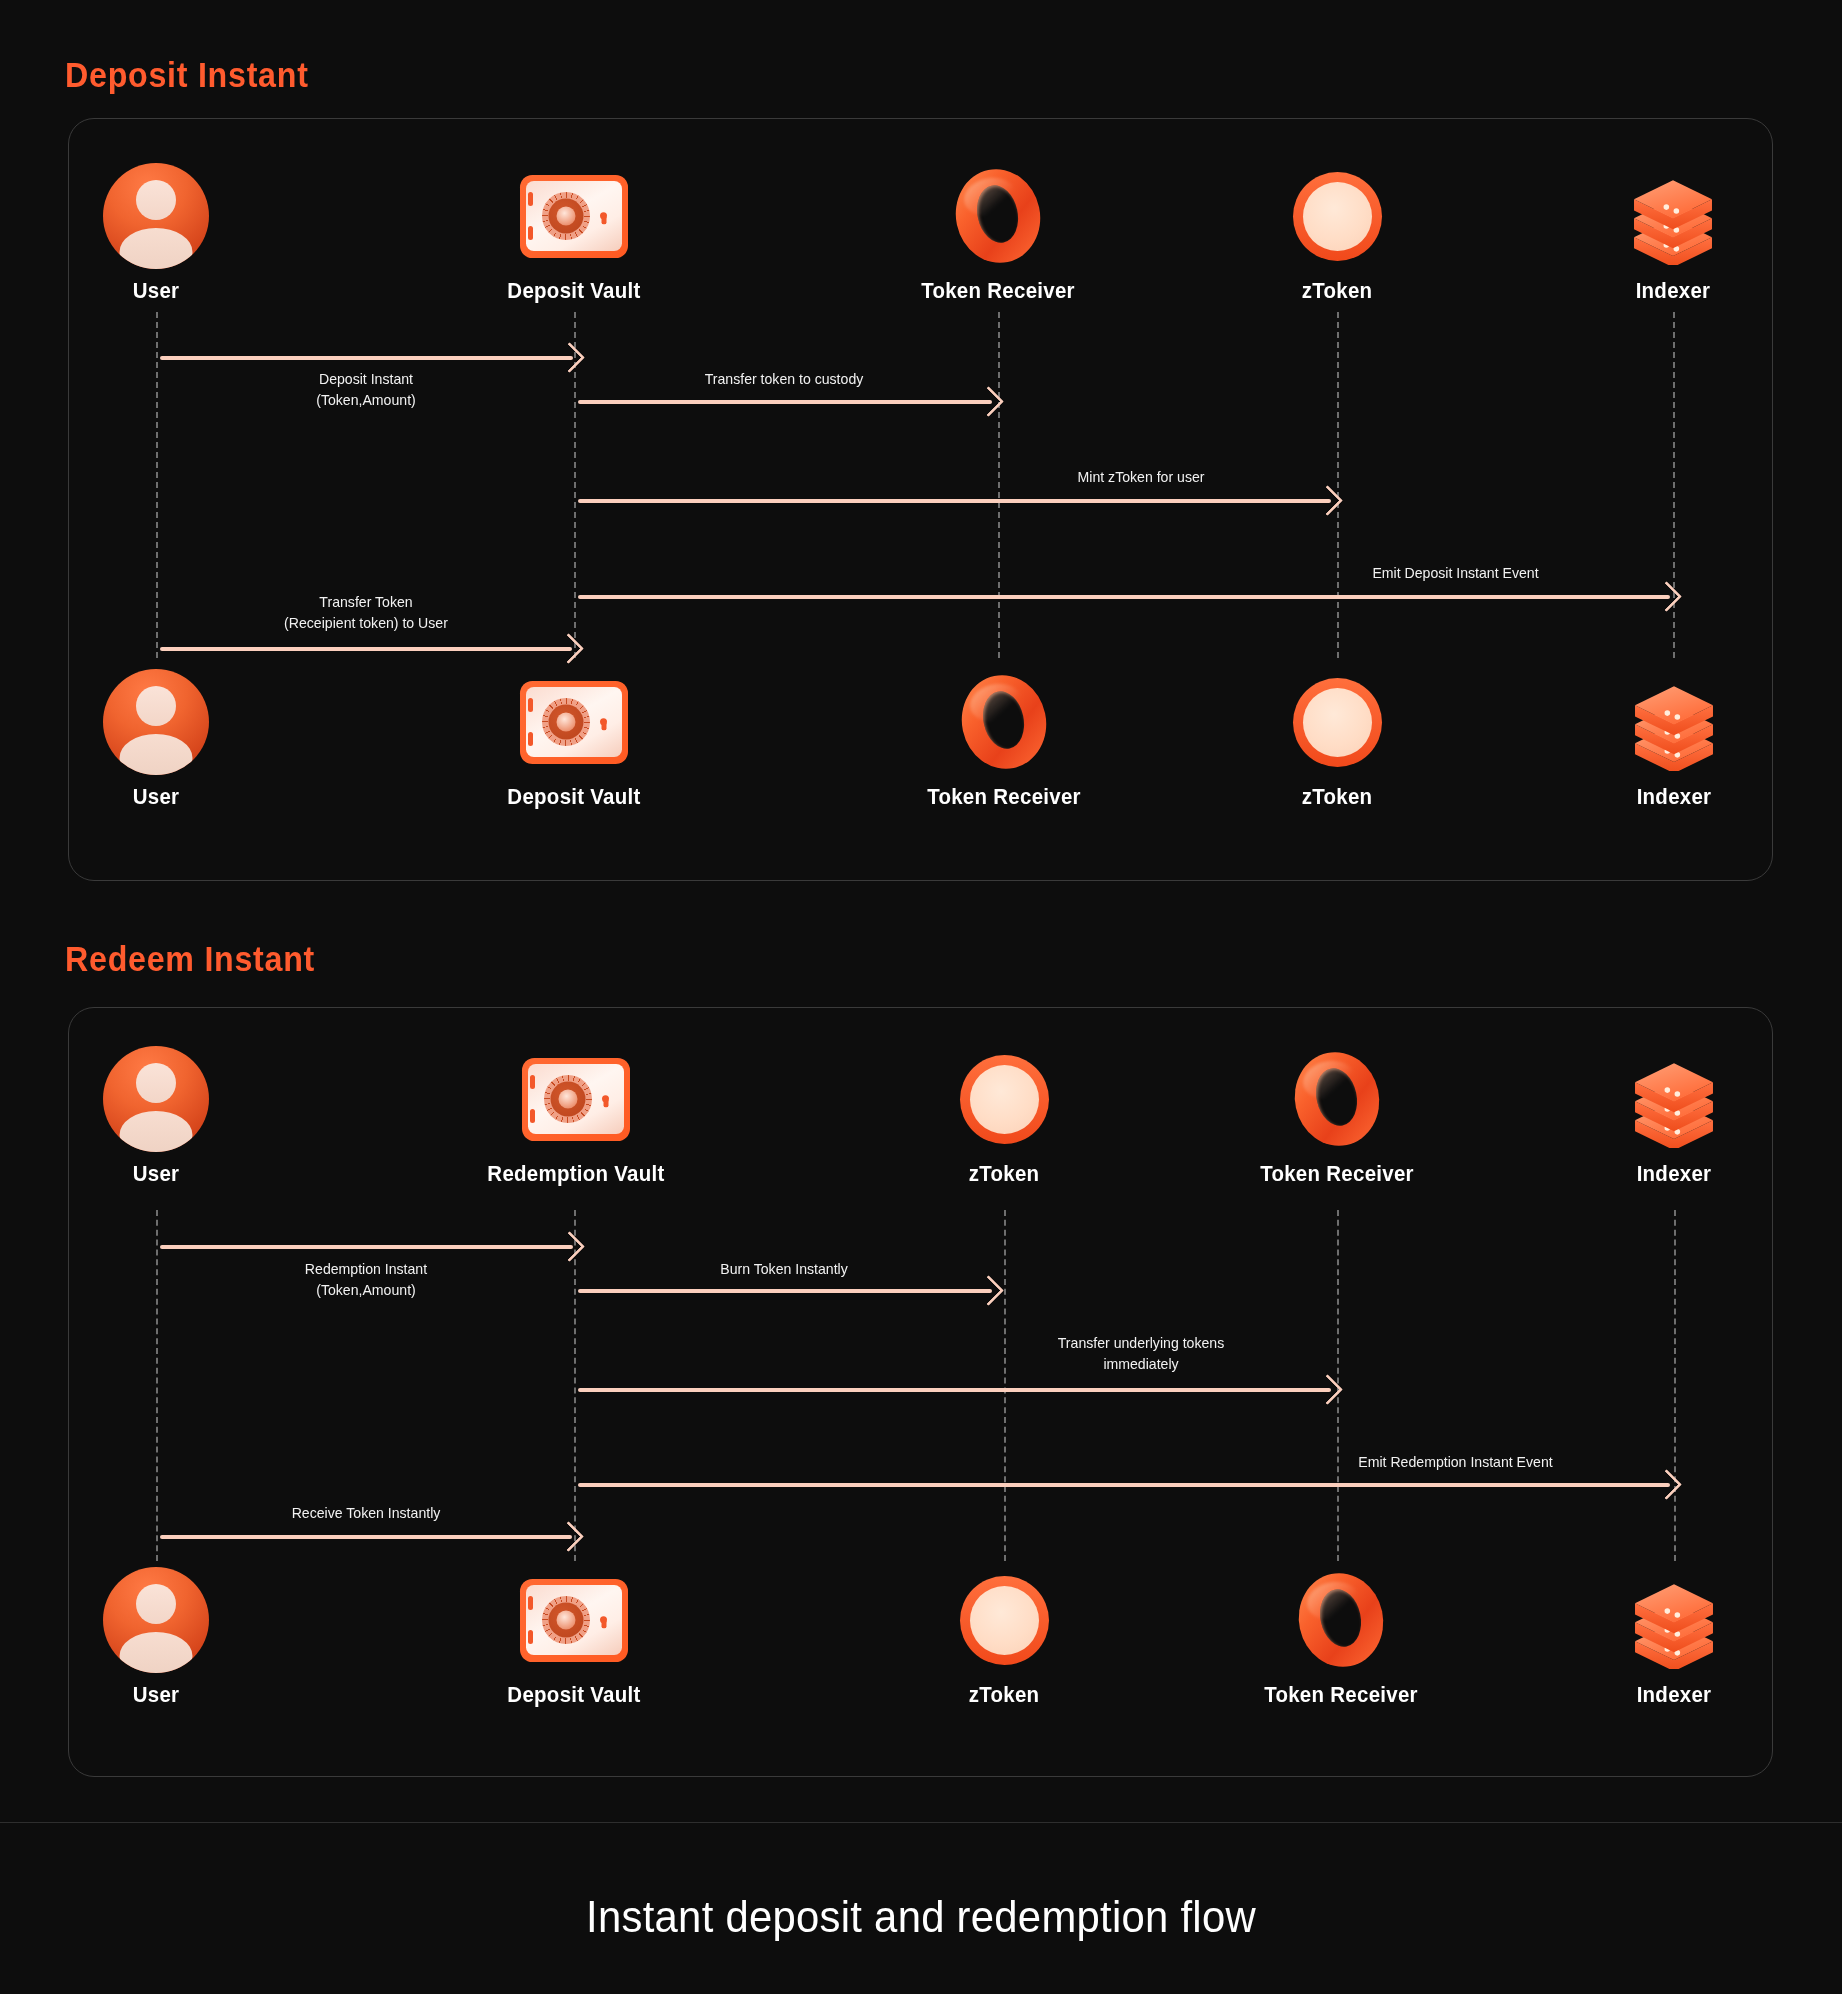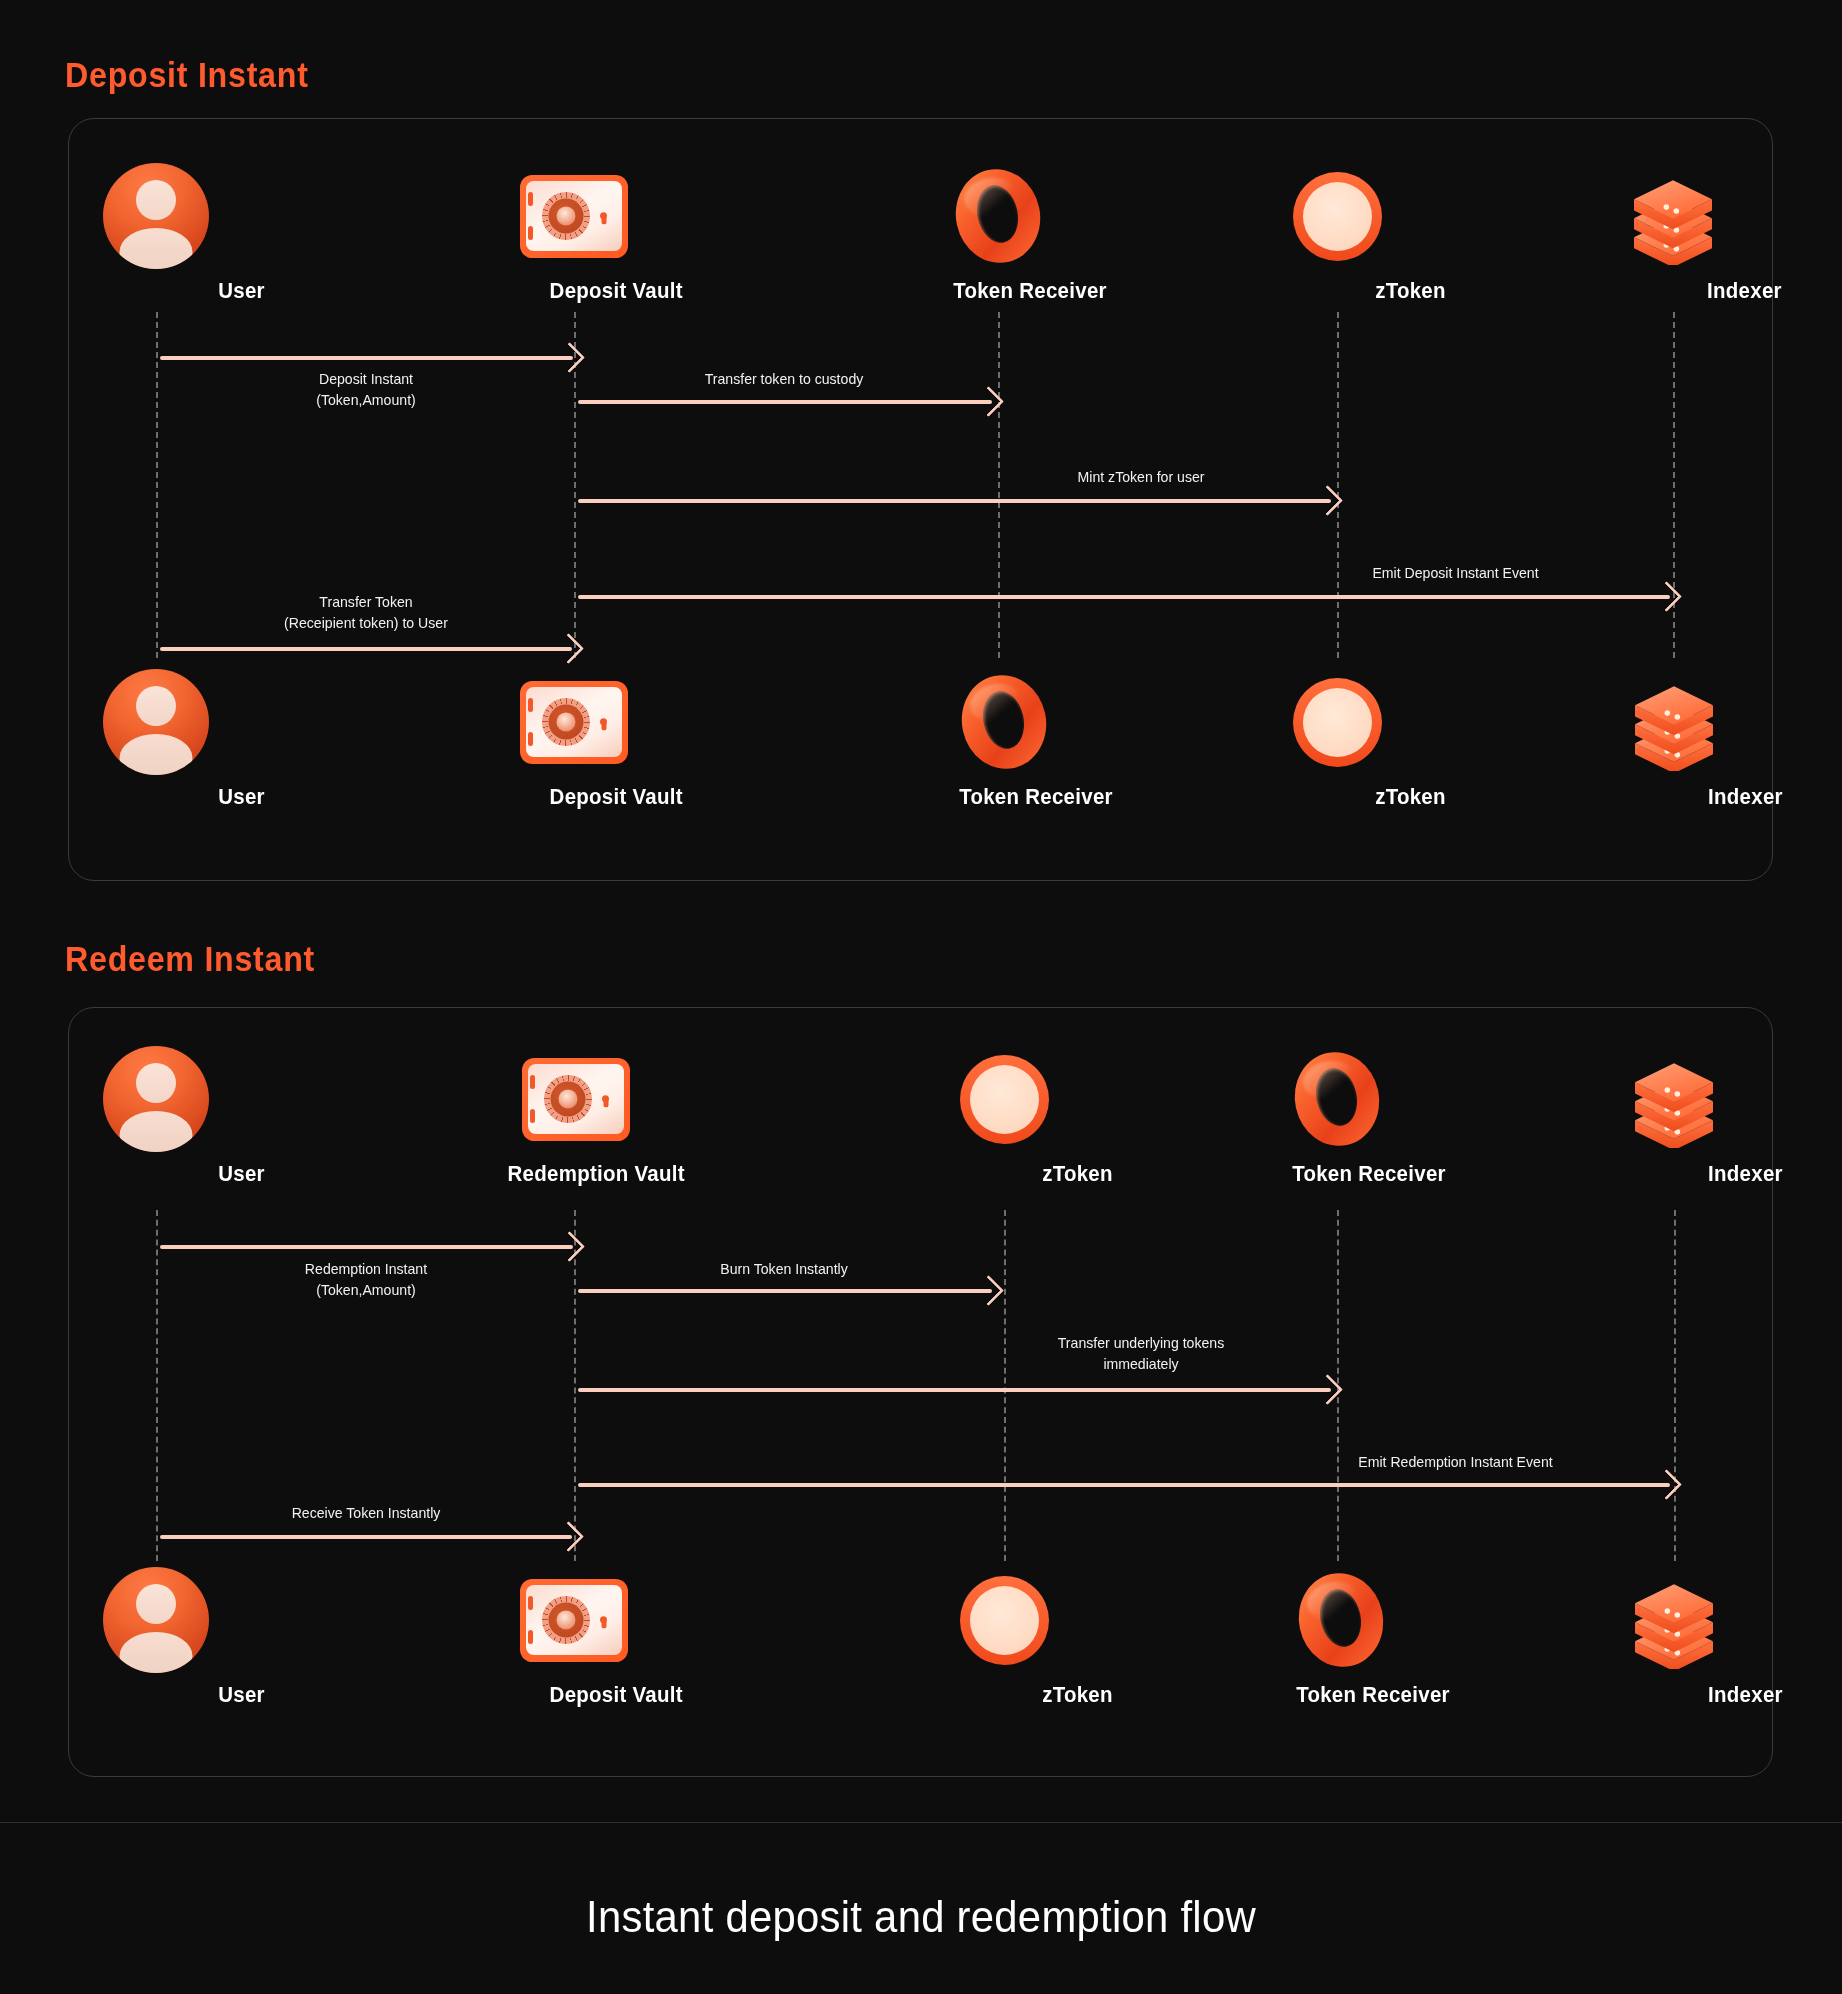--- a/index.html
+++ b/index.html
@@ -40,21 +40,21 @@
     box-sizing: border-box;
   }
   #panel-deposit { left: 68px; top: 118px; width: 1705px; height: 763px; }
   #panel-redeem  { left: 68px; top: 1007px; width: 1705px; height: 770px; }
 
   
   .actor {
     position: absolute;
     width: 234px;
     margin-left: -117px;
-    text-align: right;
+    text-align: center;
   }
   .actor-label {
     margin-top: 9px;
     font-size: 22px;
     font-weight: bold;
     color: #ffffff;
     font-family: "Liberation Sans Narrow", "Liberation Sans", sans-serif;
     letter-spacing: 0.3px;
     white-space: nowrap;
     transform: scaleX(0.93);

